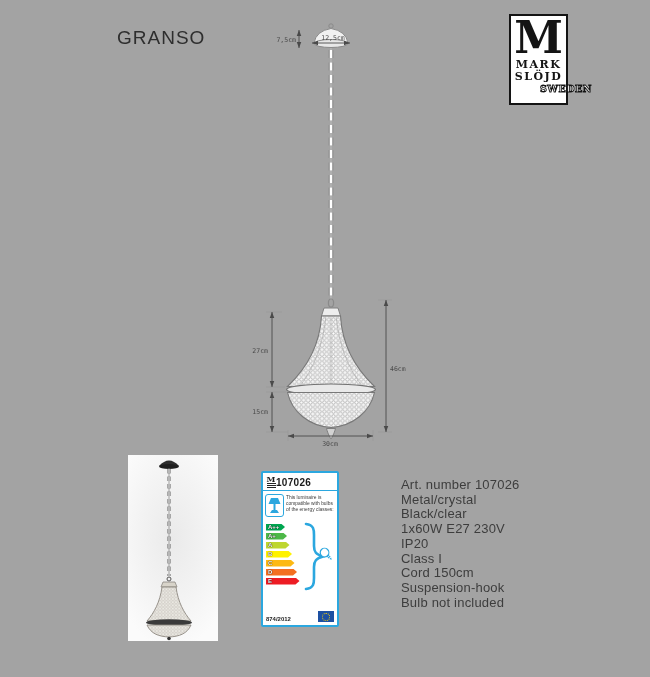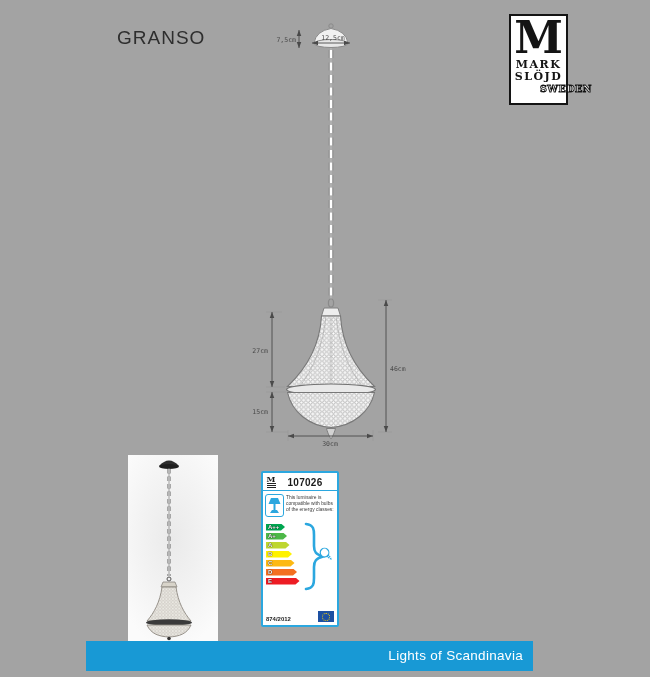--- a/index.html
+++ b/index.html
@@ -31,21 +31,21 @@
            background:radial-gradient(ellipse 70% 60% at 50% 45%, #eaeaea 0%, #f3f3f3 55%, #fbfbfb 100%); }
 
   
   .energy-label { position:absolute; left:261px; top:471px; width:78px; height:156px;
                   border:2px solid #2ba7df; border-radius:2px; background:#fff; box-sizing:border-box; }
   .el-header { display:flex; align-items:center; height:16px; padding:1px 3px 0; border-bottom:1px solid #2ba7df; }
   .el-minilogo  { width:10px; }
   .el-mini-m    { display:block; font:bold 8px "DejaVu Serif", serif; line-height:7px; text-align:center; color:#1a1a1a; }
   .el-mini-lines{ display:block; width:9px; height:5px; margin:0 auto;
                   background:repeating-linear-gradient(to bottom,#222 0,#222 1px,transparent 1px,transparent 2px); }
-  .el-artno  { flex:1; text-align:center; font-size:10px; font-weight:bold; color:#1a1a1a; letter-spacing:0.3px; }
+  .el-artno  { flex:1; font-size:10px; font-weight:bold; color:#1a1a1a; letter-spacing:0.3px; }
   .el-info   { display:flex; gap:2px; padding:3px 2px 2px; }
   .el-lampbox{ width:19px; height:23px; border:1.5px solid #2ba7df; border-radius:3px; box-sizing:border-box;
                flex:none; display:flex; align-items:center; justify-content:center; }
   .el-infotext { transform:scale(0.7); transform-origin:0 2px; width:70px; }
   .el-infotext span { display:block; white-space:nowrap; font-size:7px; line-height:8.5px; color:#3a3a3a; }
   .el-classes { position:relative; height:66px; margin:2px 0 0 3px; }
   .el-arrow { height:7px; margin-bottom:2px; box-sizing:border-box; padding-left:2px;
               color:#fff; font-size:6px; font-weight:bold; line-height:7px;
               text-shadow:0 0 1px rgba(0,0,0,.85), 0 0 1px rgba(0,0,0,.85);
               clip-path:polygon(0 0, calc(100% - 4px) 0, 100% 50%, calc(100% - 4px) 100%, 0 100%); }
@@ -220,18 +220,26 @@
     </div>
 
     <div class="el-footer">
       <span class="el-reg">874/2012</span>
       <span class="el-euflag" style="background-color: rgb(29, 80, 162);">
         <span class="el-eustars"></span>
       </span>
     </div>
   </div>
 
-
-  <div class="brand-bar" style="background-color: rgb(24, 153, 213);">
-    <span>Lights of Scandinavia</span>
-  </div>
+  <div class="specs">
+    <div>Art. number 107026</div>
+    <div>Metal/crystal</div>
+    <div>Black/clear</div>
+    <div>1x60W E27 230V</div>
+    <div>IP20</div>
+    <div>Class I</div>
+    <div>Cord 150cm</div>
+    <div>Suspension-hook</div>
+    <div>Bulb not included</div>
+  </div>
+
 
 </div>
 
 </body></html>

